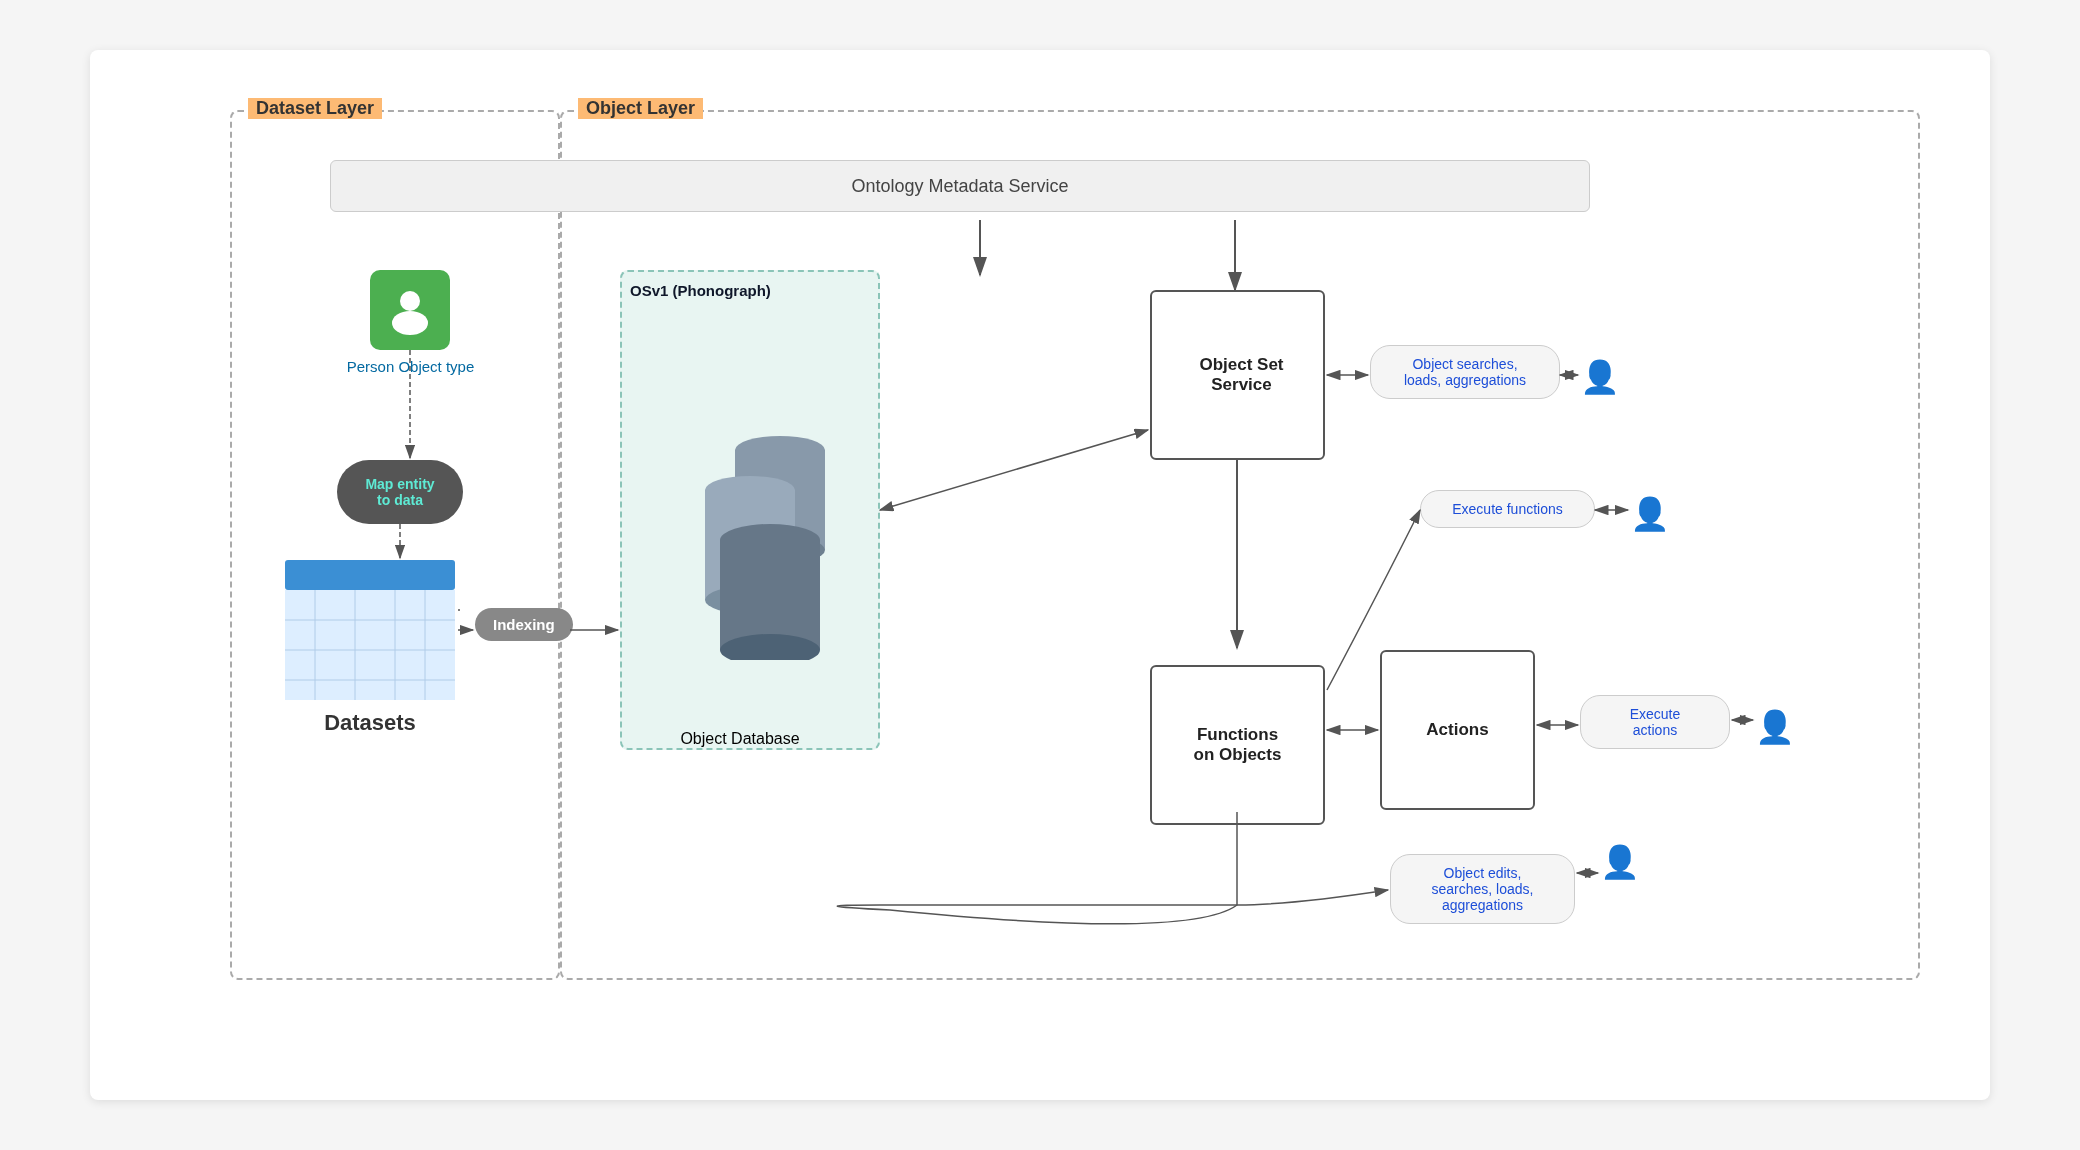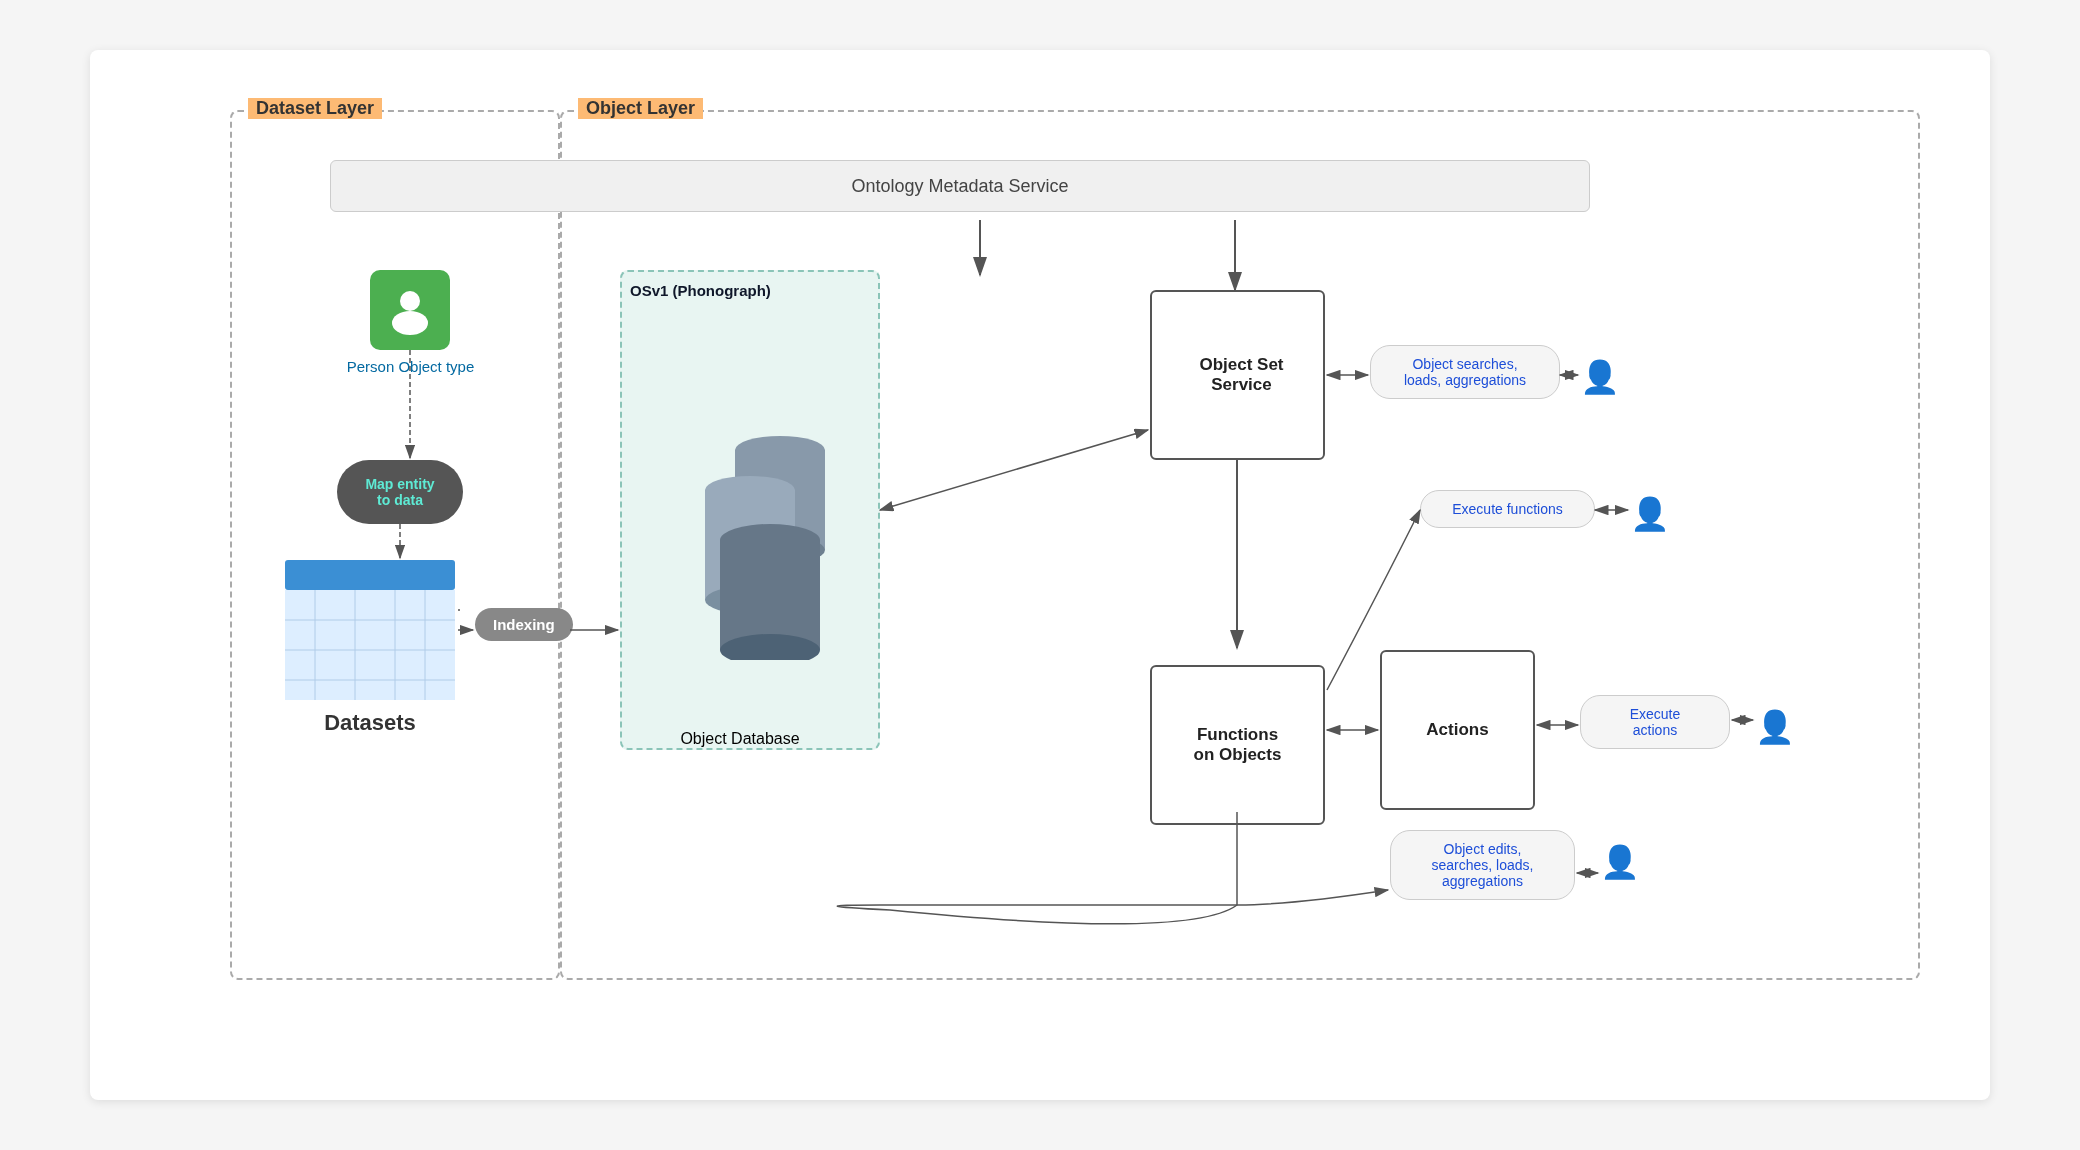--- a/index.html
+++ b/index.html
@@ -362,21 +362,21 @@
   </div>
 
   <div class="pill-label" style="left:1330px; top:440px; width:175px;">
     <span>Execute functions</span>
   </div>
 
   <div class="pill-label" style="left:1490px; top:645px; width:150px;">
     <span>Execute<br>actions</span>
   </div>
 
-  <div class="pill-label" style="left:1300px; top:780px; width:185px;">
+  <div class="pill-label" style="left:1300px; top:804px; width:185px;">
     <span>Object edits,<br>searches, loads,<br>aggregations</span>
   </div>
 
   <div class="user-icon" style="left:1490px; top:308px;">👤</div>
   <div class="user-icon" style="left:1540px; top:445px;">👤</div>
   <div class="user-icon" style="left:1665px; top:658px;">👤</div>
   <div class="user-icon" style="left:1510px; top:793px;">👤</div>
 
   <svg class="arrows-svg">
     <defs>

